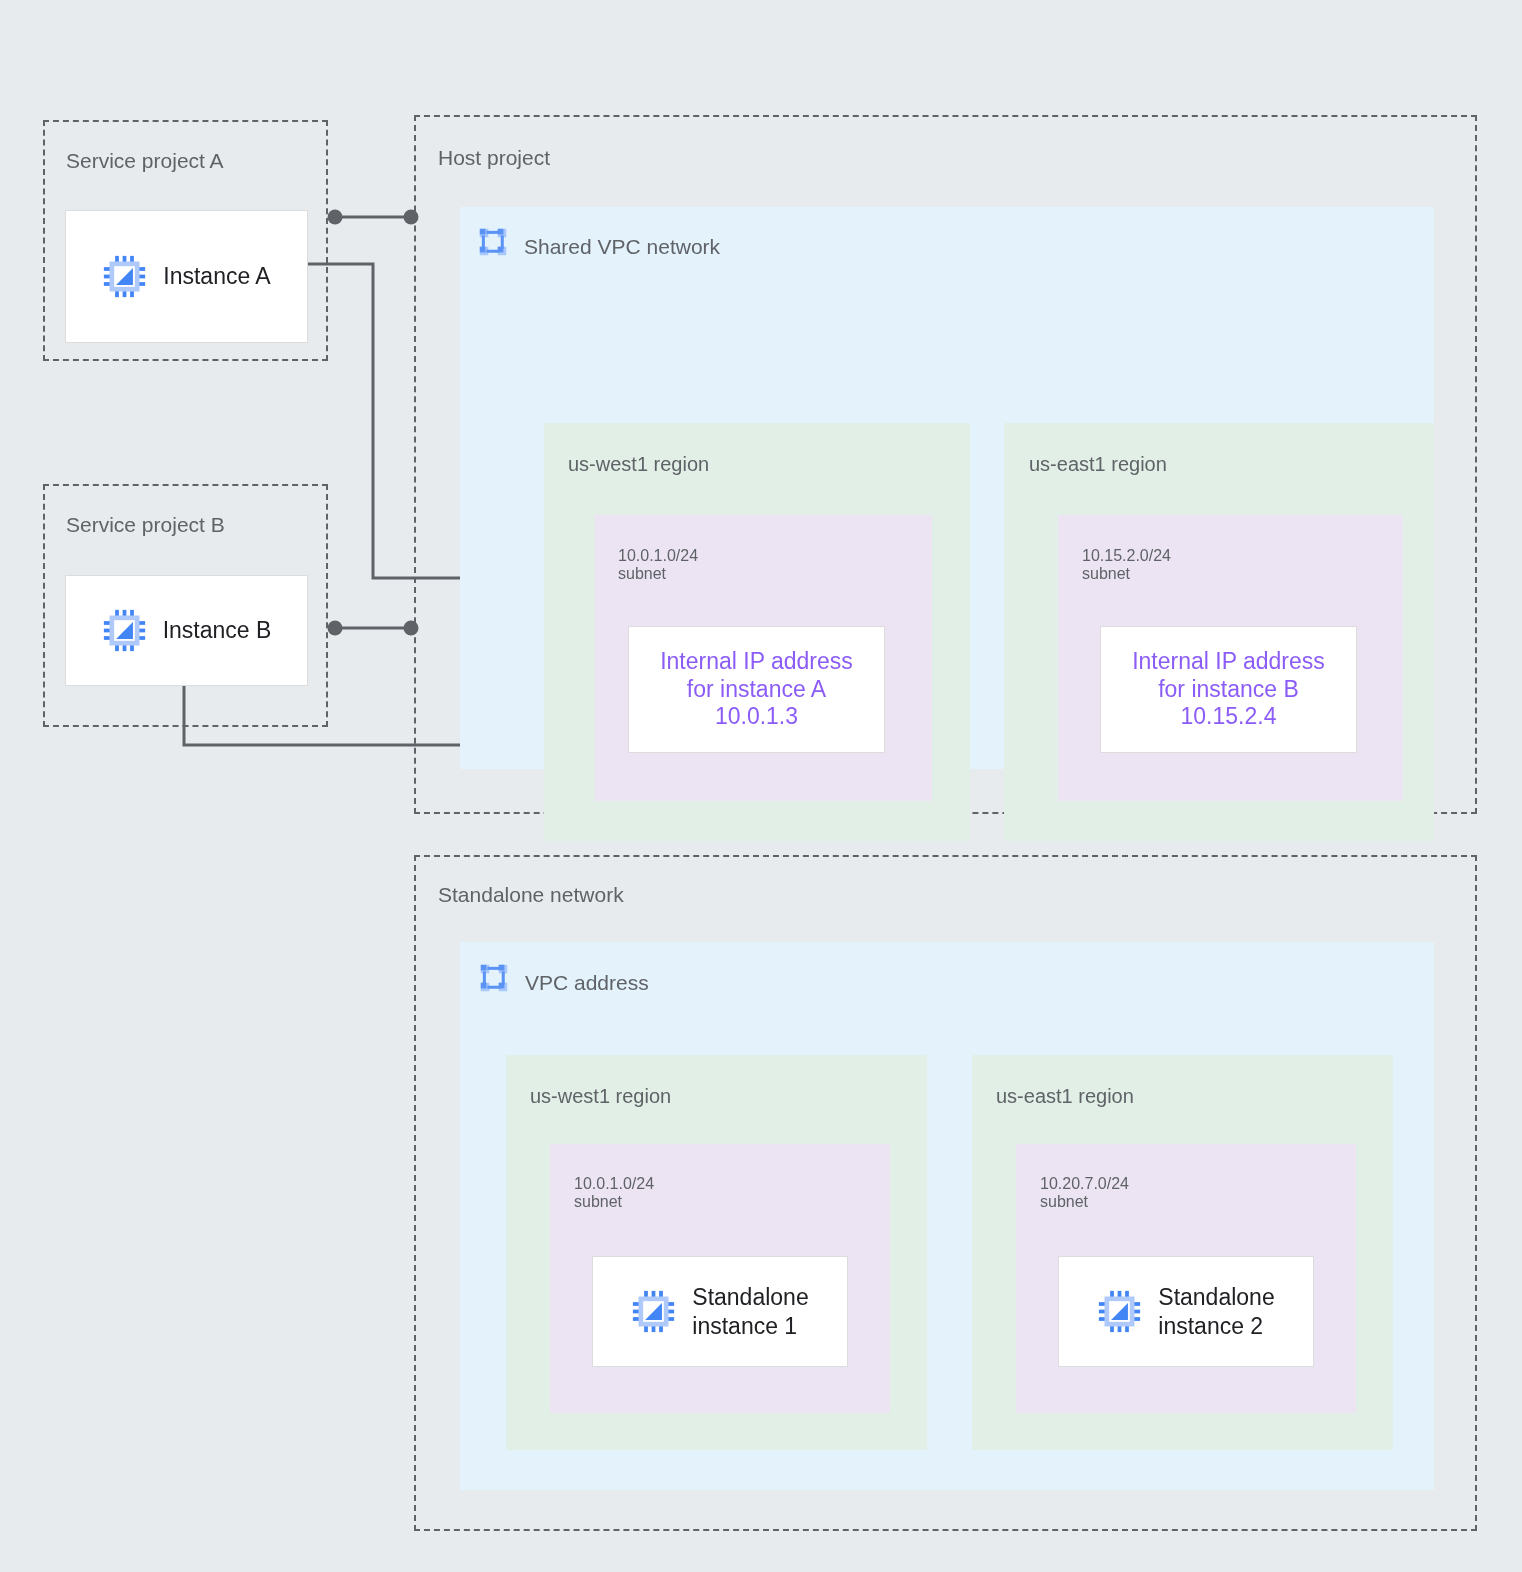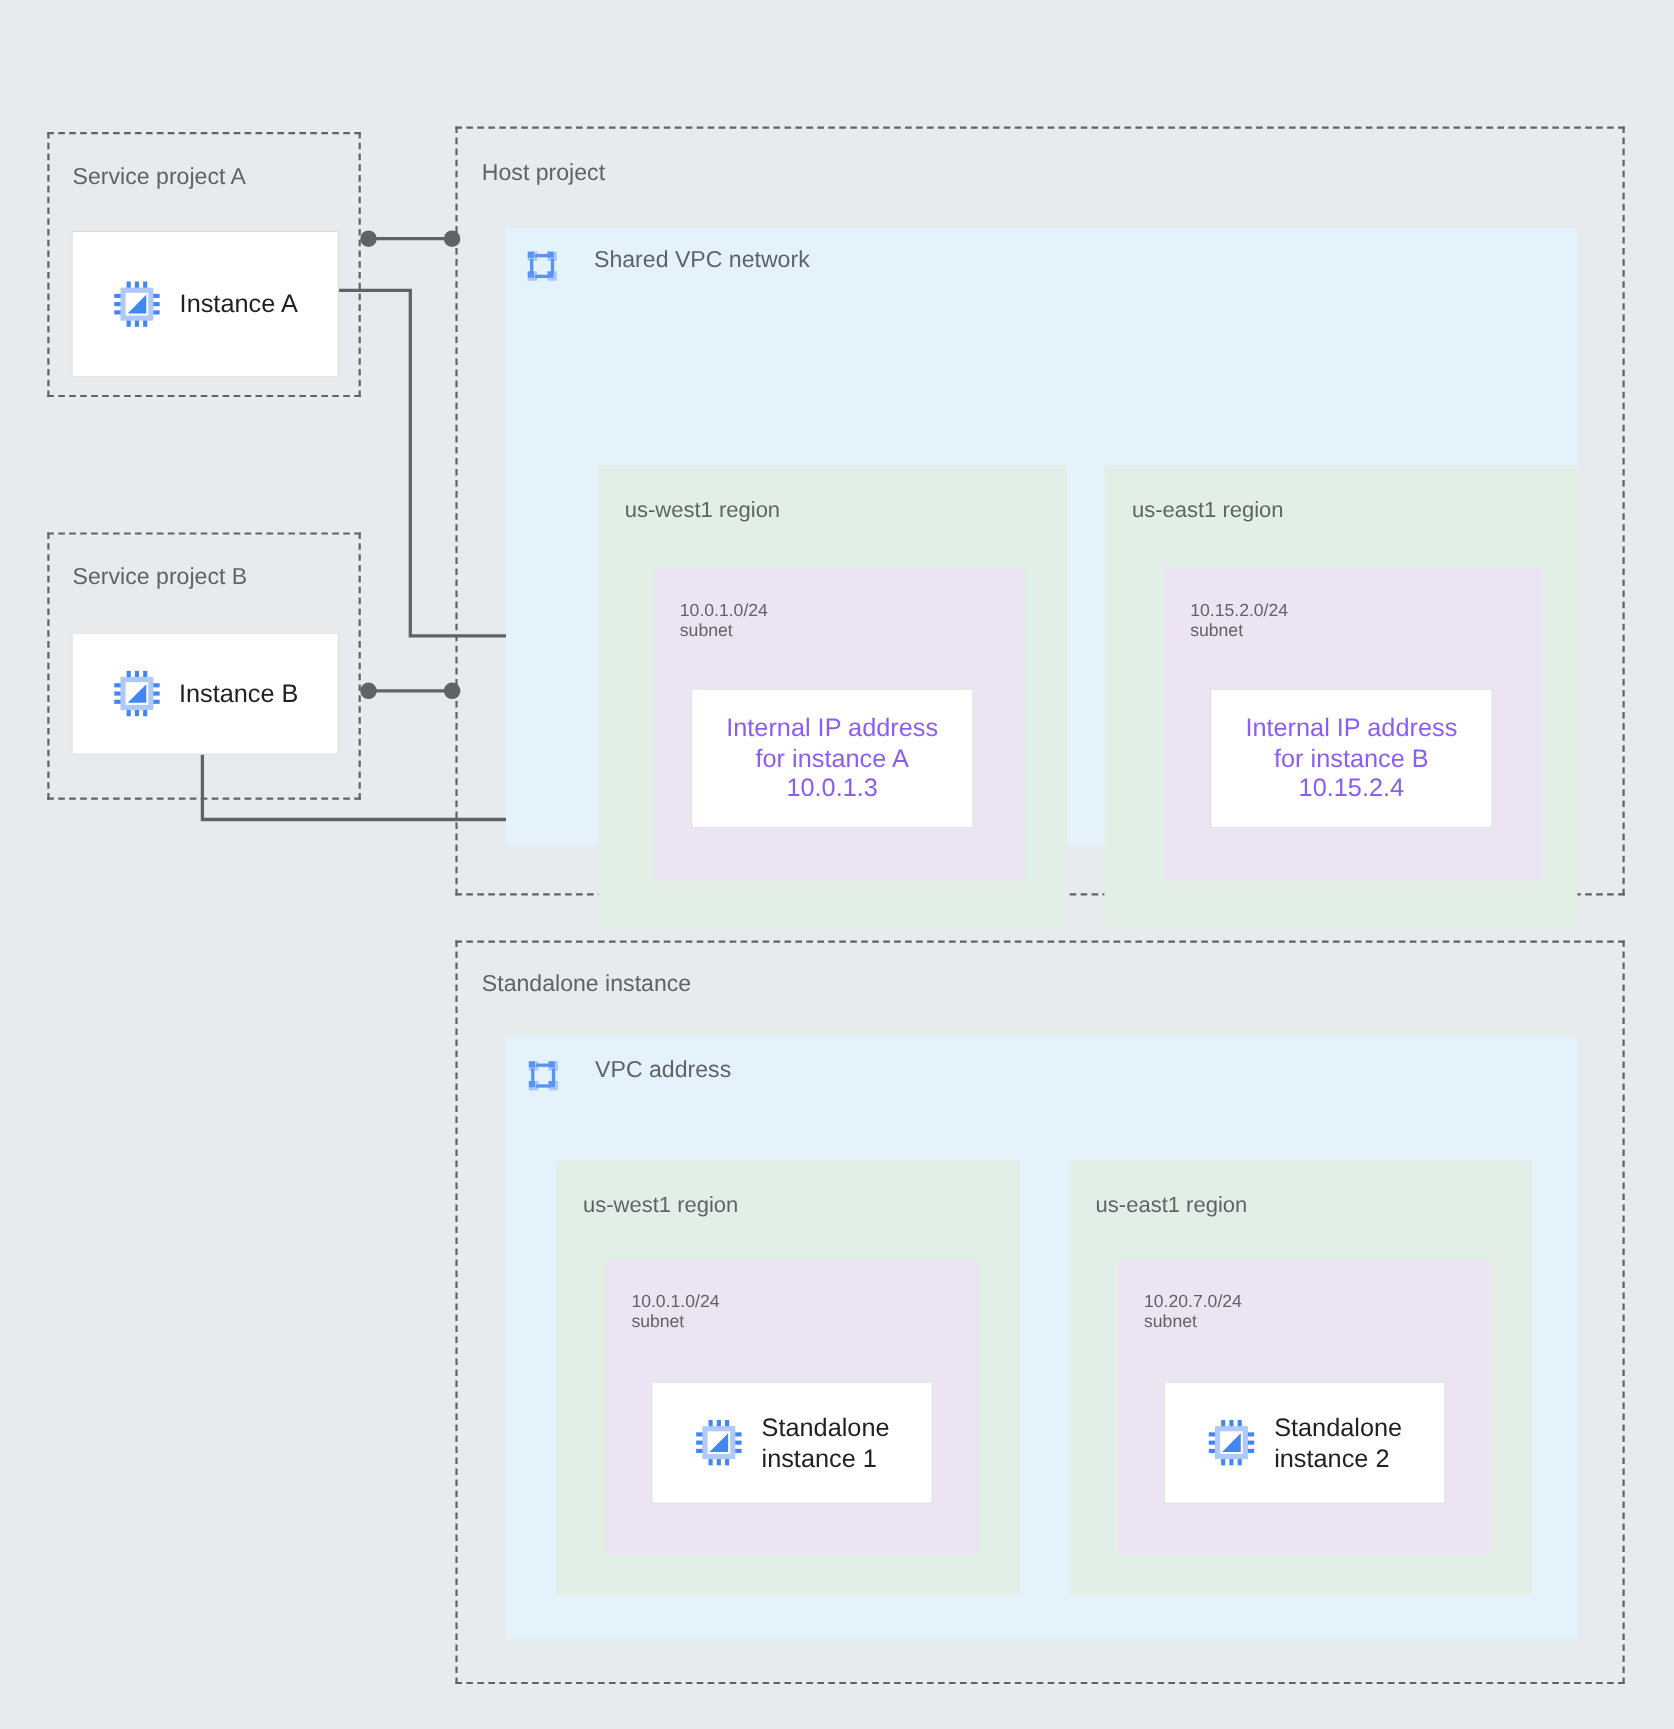--- a/index.html
+++ b/index.html
@@ -35,22 +35,21 @@
     color: #5f6368;
   }
 
   
   .network {
     background: #e3f2fb;
   }
   .network-head {
     position: absolute;
     display: flex;
-    align-items: flex-start;
-    gap: 16px;
+    align-items: flex-end;
   }
   .network-label {
     font-size: 21px;
     color: #5f6368;
     margin-left: 14px;
   }
 
   
   .region {
     background: #e2efe6;
@@ -217,21 +216,21 @@
             <div class="wbox-text">Internal IP address
 for instance B
 10.15.2.4</div>
           </div>
         </div>
       </div>
     </div>
   </div>
 
   <div class="abs proj" style="left:414px; top:855px; width:1063px; height:676px;">
-    <div class="proj-label" style="left:22px; top:26px;">Standalone instance</div>
+    <div class="proj-label" style="left:22px; top:26px;">Standalone network</div>
 
     <div class="abs network" style="left:44px; top:85px; width:974px; height:548px;">
       <div class="network-head" style="left:17px; top:19px;">
         <svg width="34" height="34" viewBox="0 0 36 36">
           <rect x="4" y="4" width="9" height="9" fill="#a8c7fa"></rect>
           <rect x="4" y="4" width="6" height="6" fill="#5b93f5"></rect>
           <rect x="23" y="4" width="9" height="9" fill="#a8c7fa"></rect>
           <rect x="23" y="4" width="6" height="6" fill="#5b93f5"></rect>
           <rect x="4" y="23" width="9" height="9" fill="#a8c7fa"></rect>
           <rect x="4" y="23" width="6" height="6" fill="#5b93f5"></rect>

